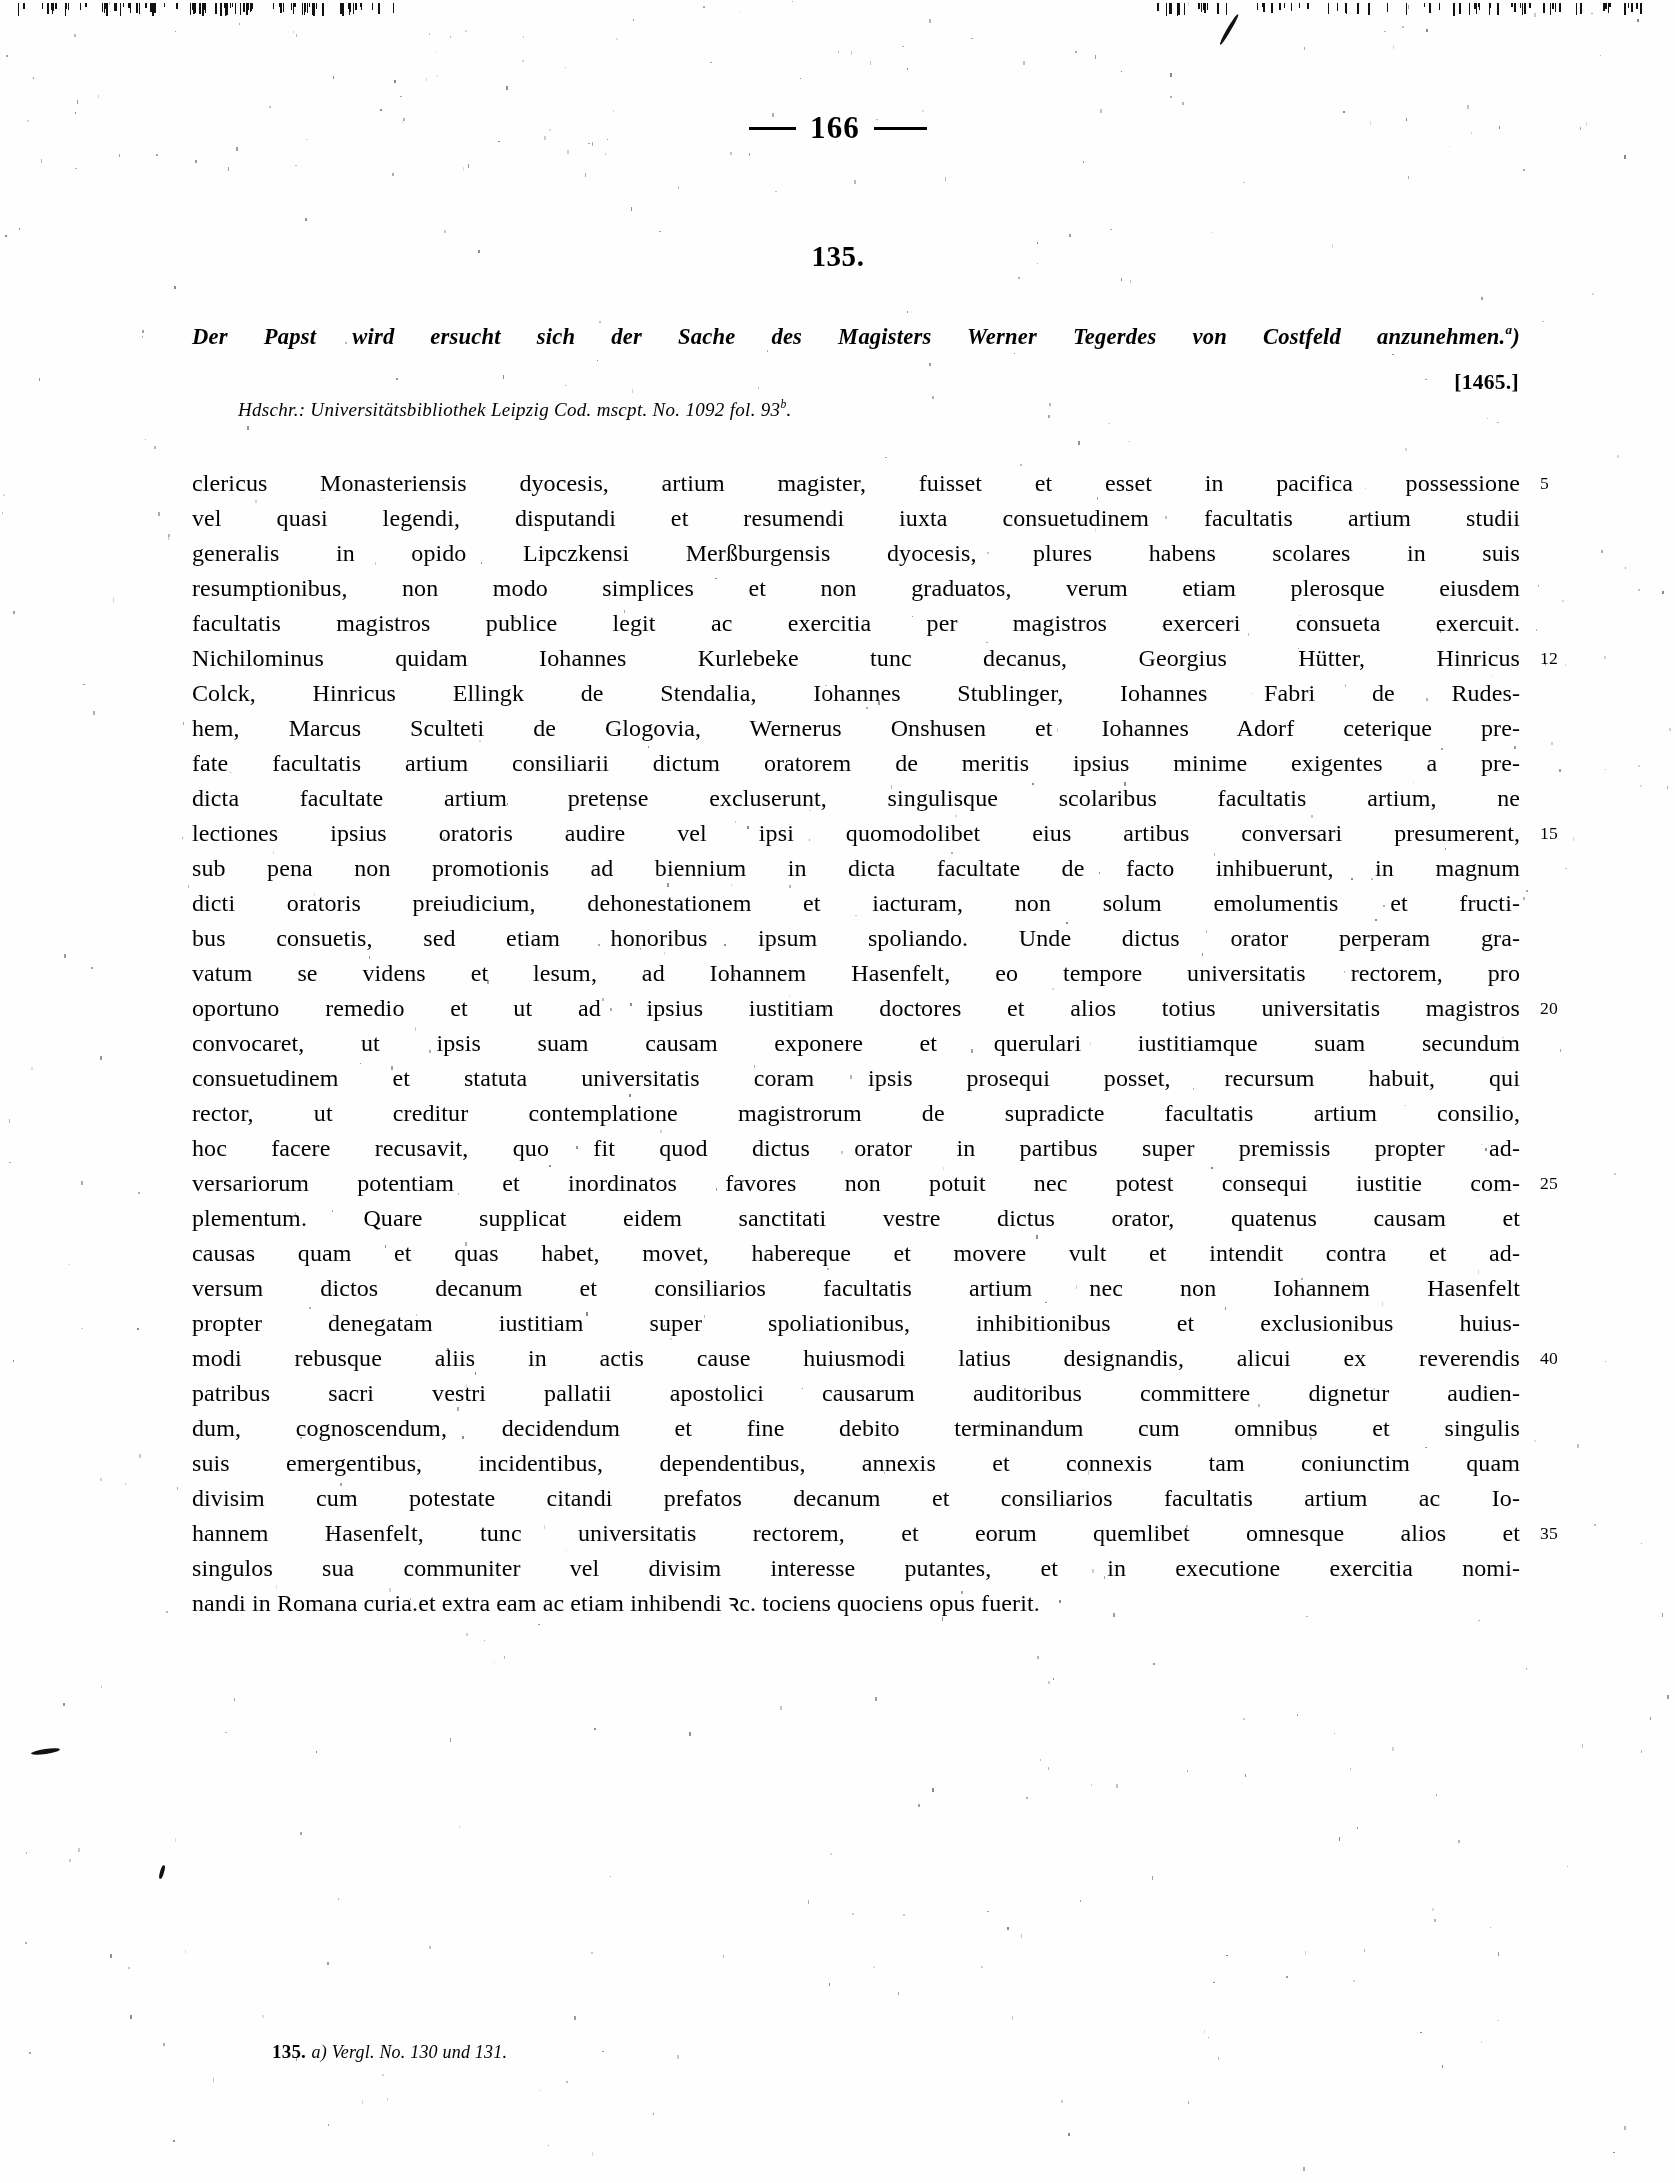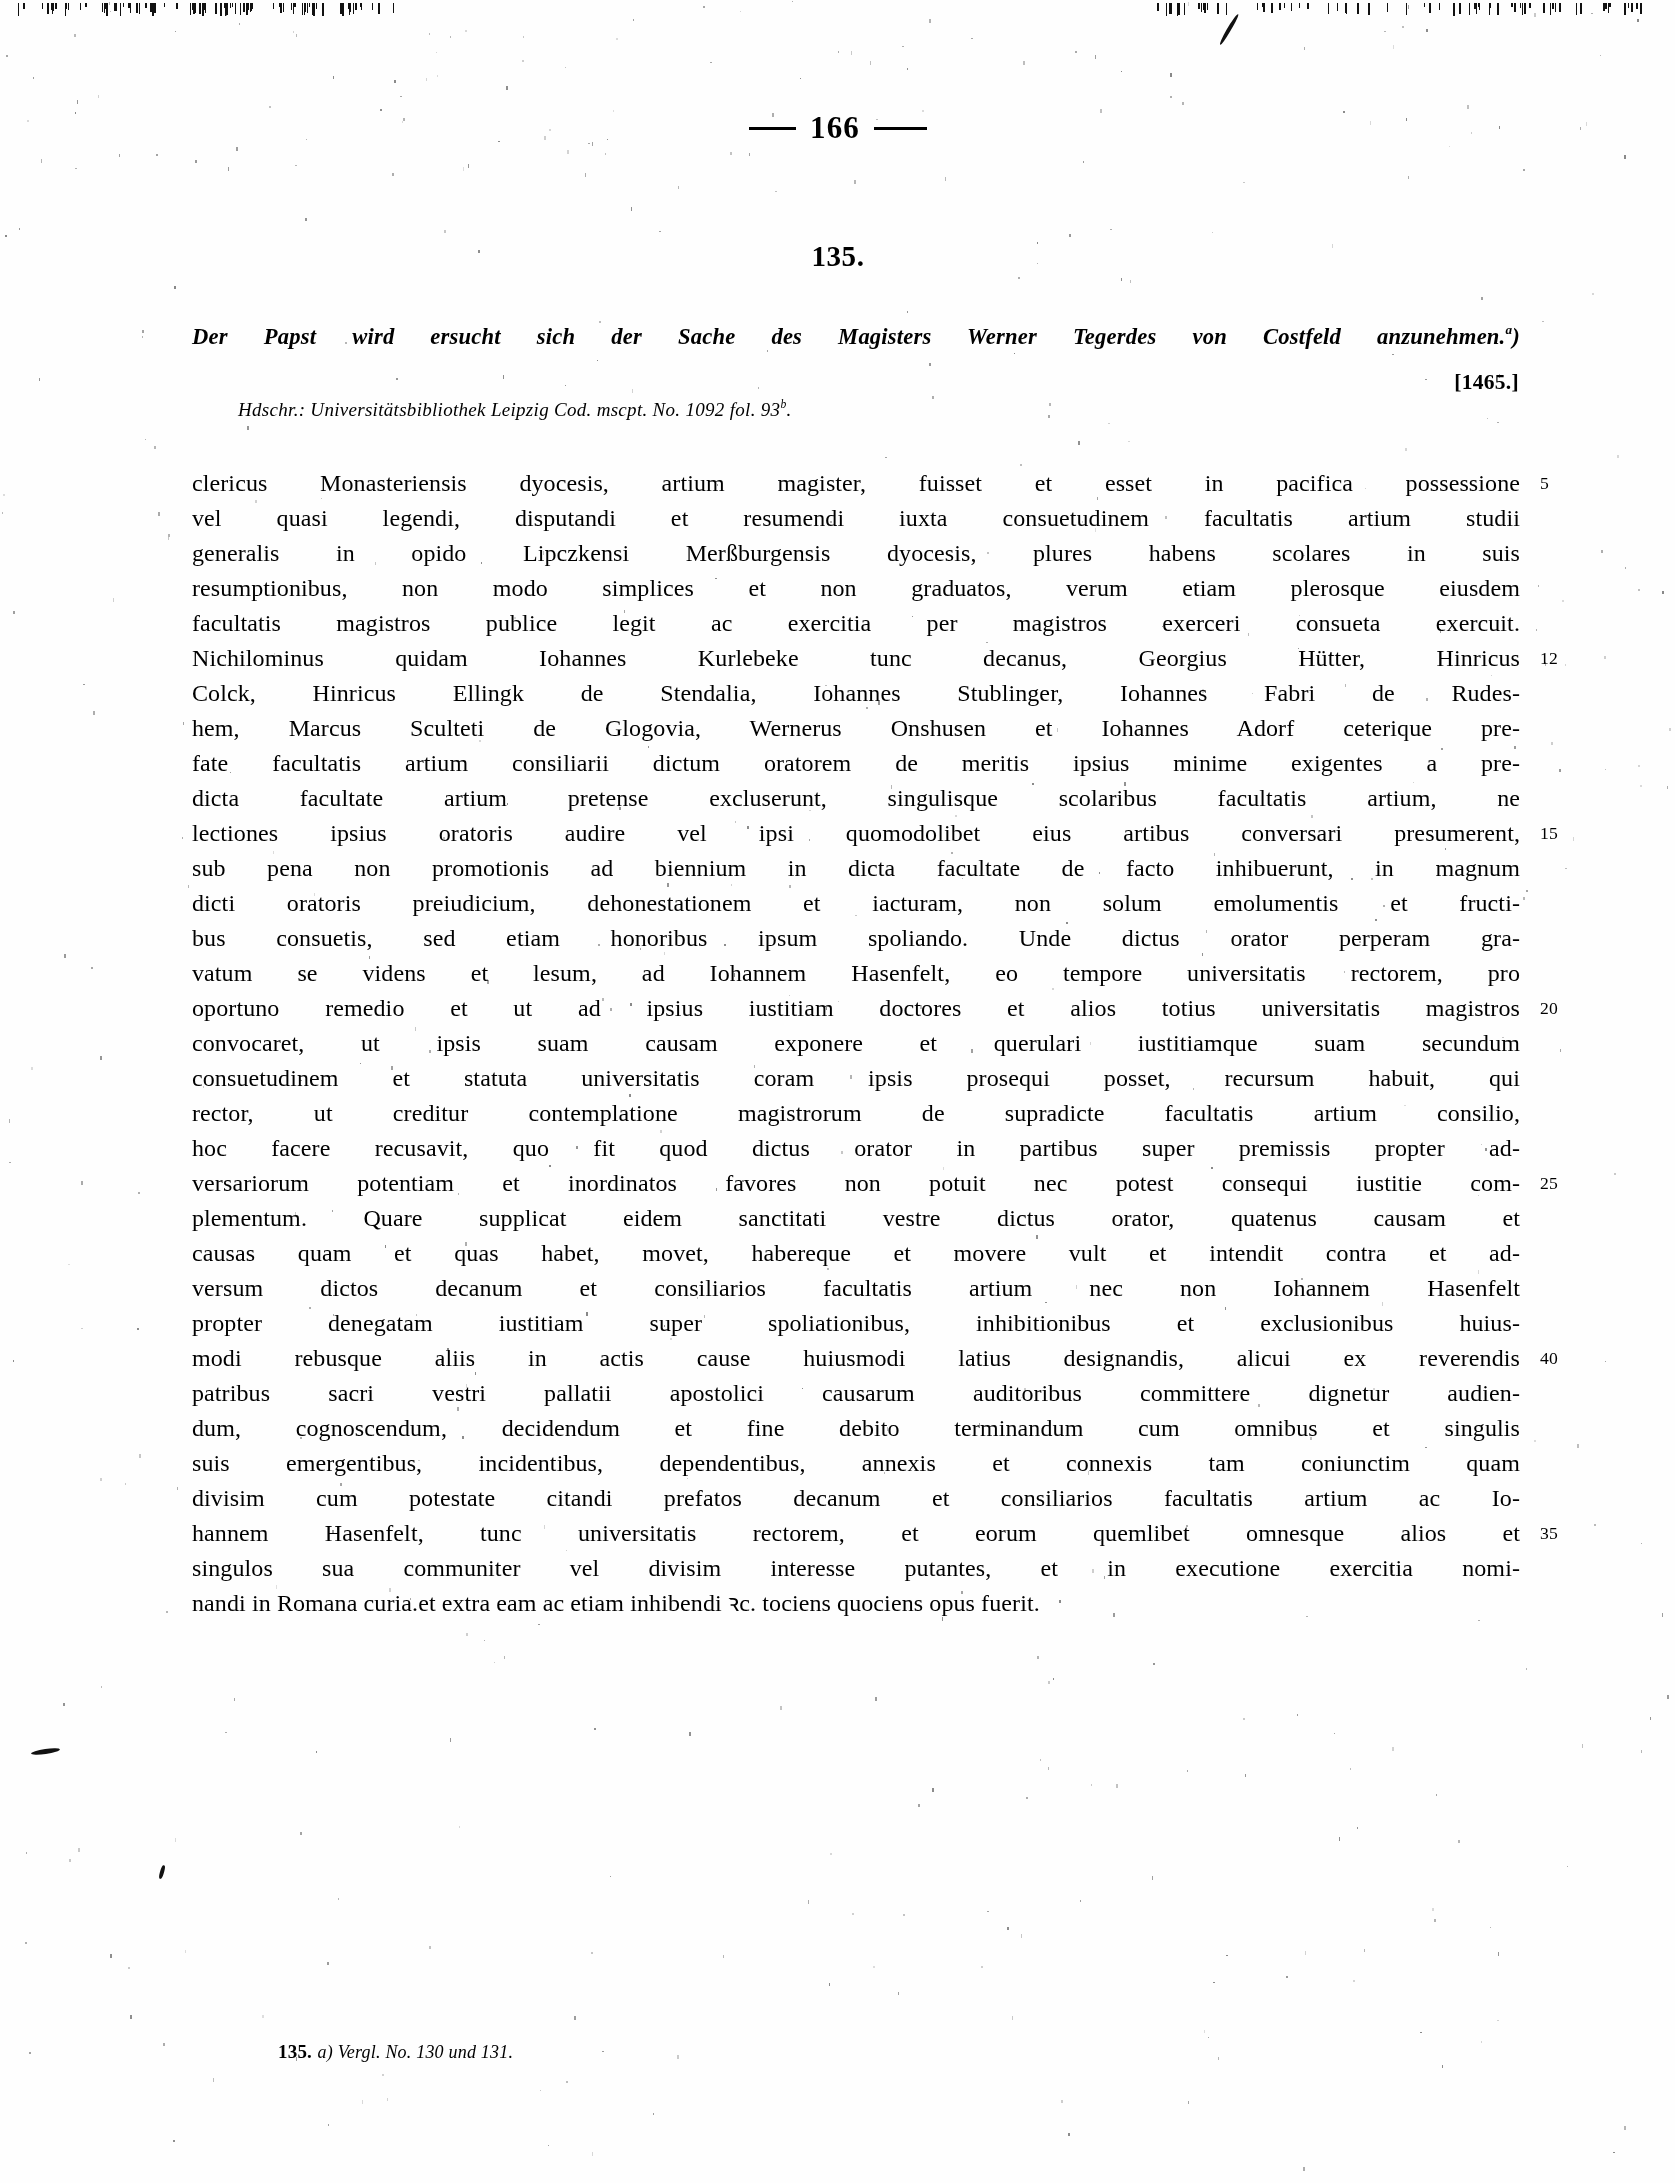--- a/index.html
+++ b/index.html
@@ -159,21 +159,21 @@
   }
   .tline .indent {
     display: inline-block;
     width: 52px;
   }
 
   
   .footnote {
     position: absolute;
     top: 2041px;
-    left: 278px;
+    left: 272px;
     font-size: 18px;
     font-style: italic;
     letter-spacing: 0.2px;
     white-space: nowrap;
   }
   .footnote .fn-num {
     font-style: normal;
     font-weight: bold;
     font-size: 19px;
     margin-right: 5.5px;

